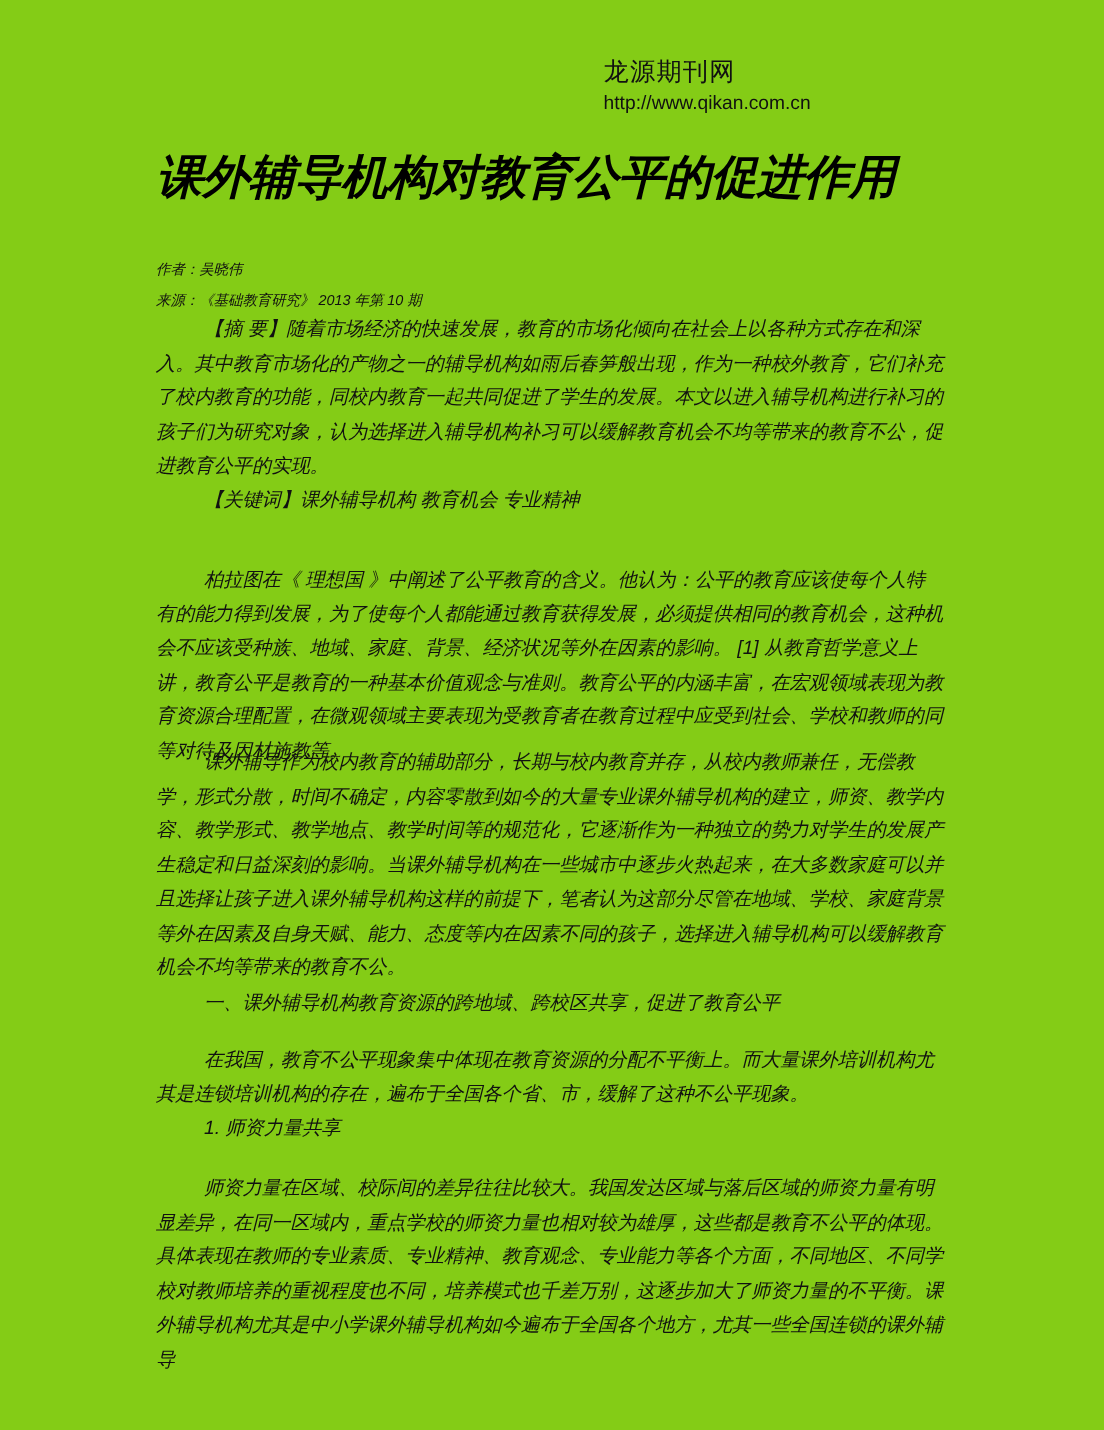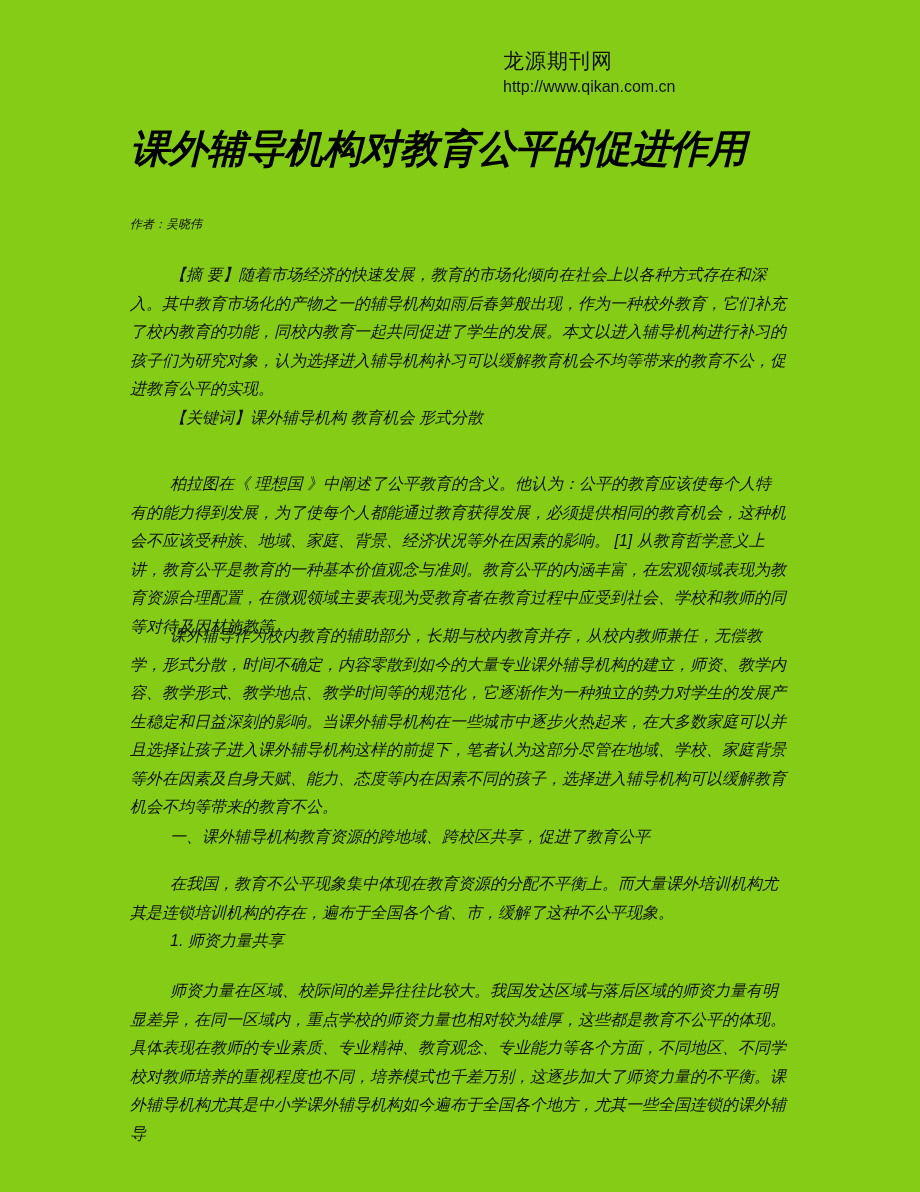--- a/index.html
+++ b/index.html
@@ -79,24 +79,25 @@
 
   <div class="header-block">
     <div class="site-name">龙源期刊网</div>
     <div class="site-url">http://www.qikan.com.cn</div>
   </div>
 
   <div class="block article-title">课外辅导机构对教育公平的促进作用</div>
 
   <div class="block meta-line author-line">作者：吴晓伟</div>
 
+  <div class="block meta-line source-line">来源：《基础教育研究》 2013 年第 10 期</div>
 
   <div class="block para abstract-para">【摘 要】随着市场经济的快速发展，教育的市场化倾向在社会上以各种方式存在和深入。其中教育市场化的产物之一的辅导机构如雨后春笋般出现，作为一种校外教育，它们补充了校内教育的功能，同校内教育一起共同促进了学生的发展。本文以进入辅导机构进行补习的孩子们为研究对象，认为选择进入辅导机构补习可以缓解教育机会不均等带来的教育不公，促进教育公平的实现。</div>
 
-  <div class="block para keywords-line">【关键词】课外辅导机构 教育机会 形式分散</div>
+  <div class="block para keywords-line">【关键词】课外辅导机构 教育机会 专业精神</div>
 
   <div class="block para para-1">柏拉图在《 理想国 》中阐述了公平教育的含义。他认为：公平的教育应该使每个人特有的能力得到发展，为了使每个人都能通过教育获得发展，必须提供相同的教育机会，这种机会不应该受种族、地域、家庭、背景、经济状况等外在因素的影响。 [1] 从教育哲学意义上讲，教育公平是教育的一种基本价值观念与准则。教育公平的内涵丰富，在宏观领域表现为教育资源合理配置，在微观领域主要表现为受教育者在教育过程中应受到社会、学校和教师的同等对待及因材施教等。</div>
 
   <div class="block para para-2">课外辅导作为校内教育的辅助部分，长期与校内教育并存，从校内教师兼任，无偿教学，形式分散，时间不确定，内容零散到如今的大量专业课外辅导机构的建立，师资、教学内容、教学形式、教学地点、教学时间等的规范化，它逐渐作为一种独立的势力对学生的发展产生稳定和日益深刻的影响。当课外辅导机构在一些城市中逐步火热起来，在大多数家庭可以并且选择让孩子进入课外辅导机构这样的前提下，笔者认为这部分尽管在地域、学校、家庭背景等外在因素及自身天赋、能力、态度等内在因素不同的孩子，选择进入辅导机构可以缓解教育机会不均等带来的教育不公。</div>
 
   <div class="block para sec1-heading">一、课外辅导机构教育资源的跨地域、跨校区共享，促进了教育公平</div>
 
   <div class="block para sec1-para">在我国，教育不公平现象集中体现在教育资源的分配不平衡上。而大量课外培训机构尤其是连锁培训机构的存在，遍布于全国各个省、市，缓解了这种不公平现象。</div>
 
   <div class="block para sub1-heading">1. 师资力量共享</div>

